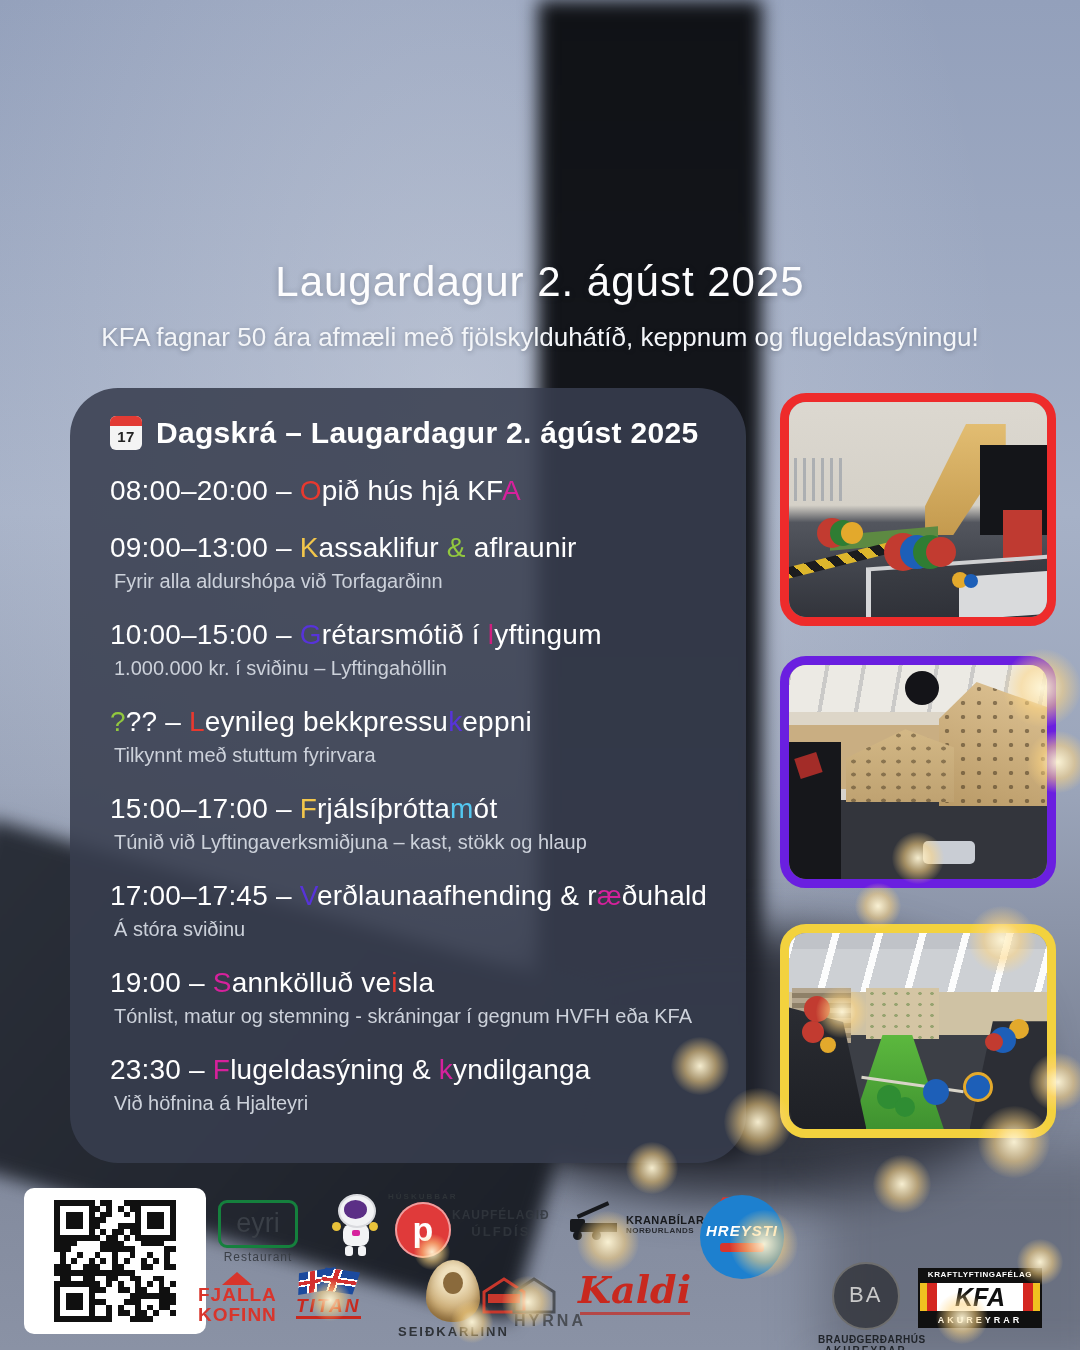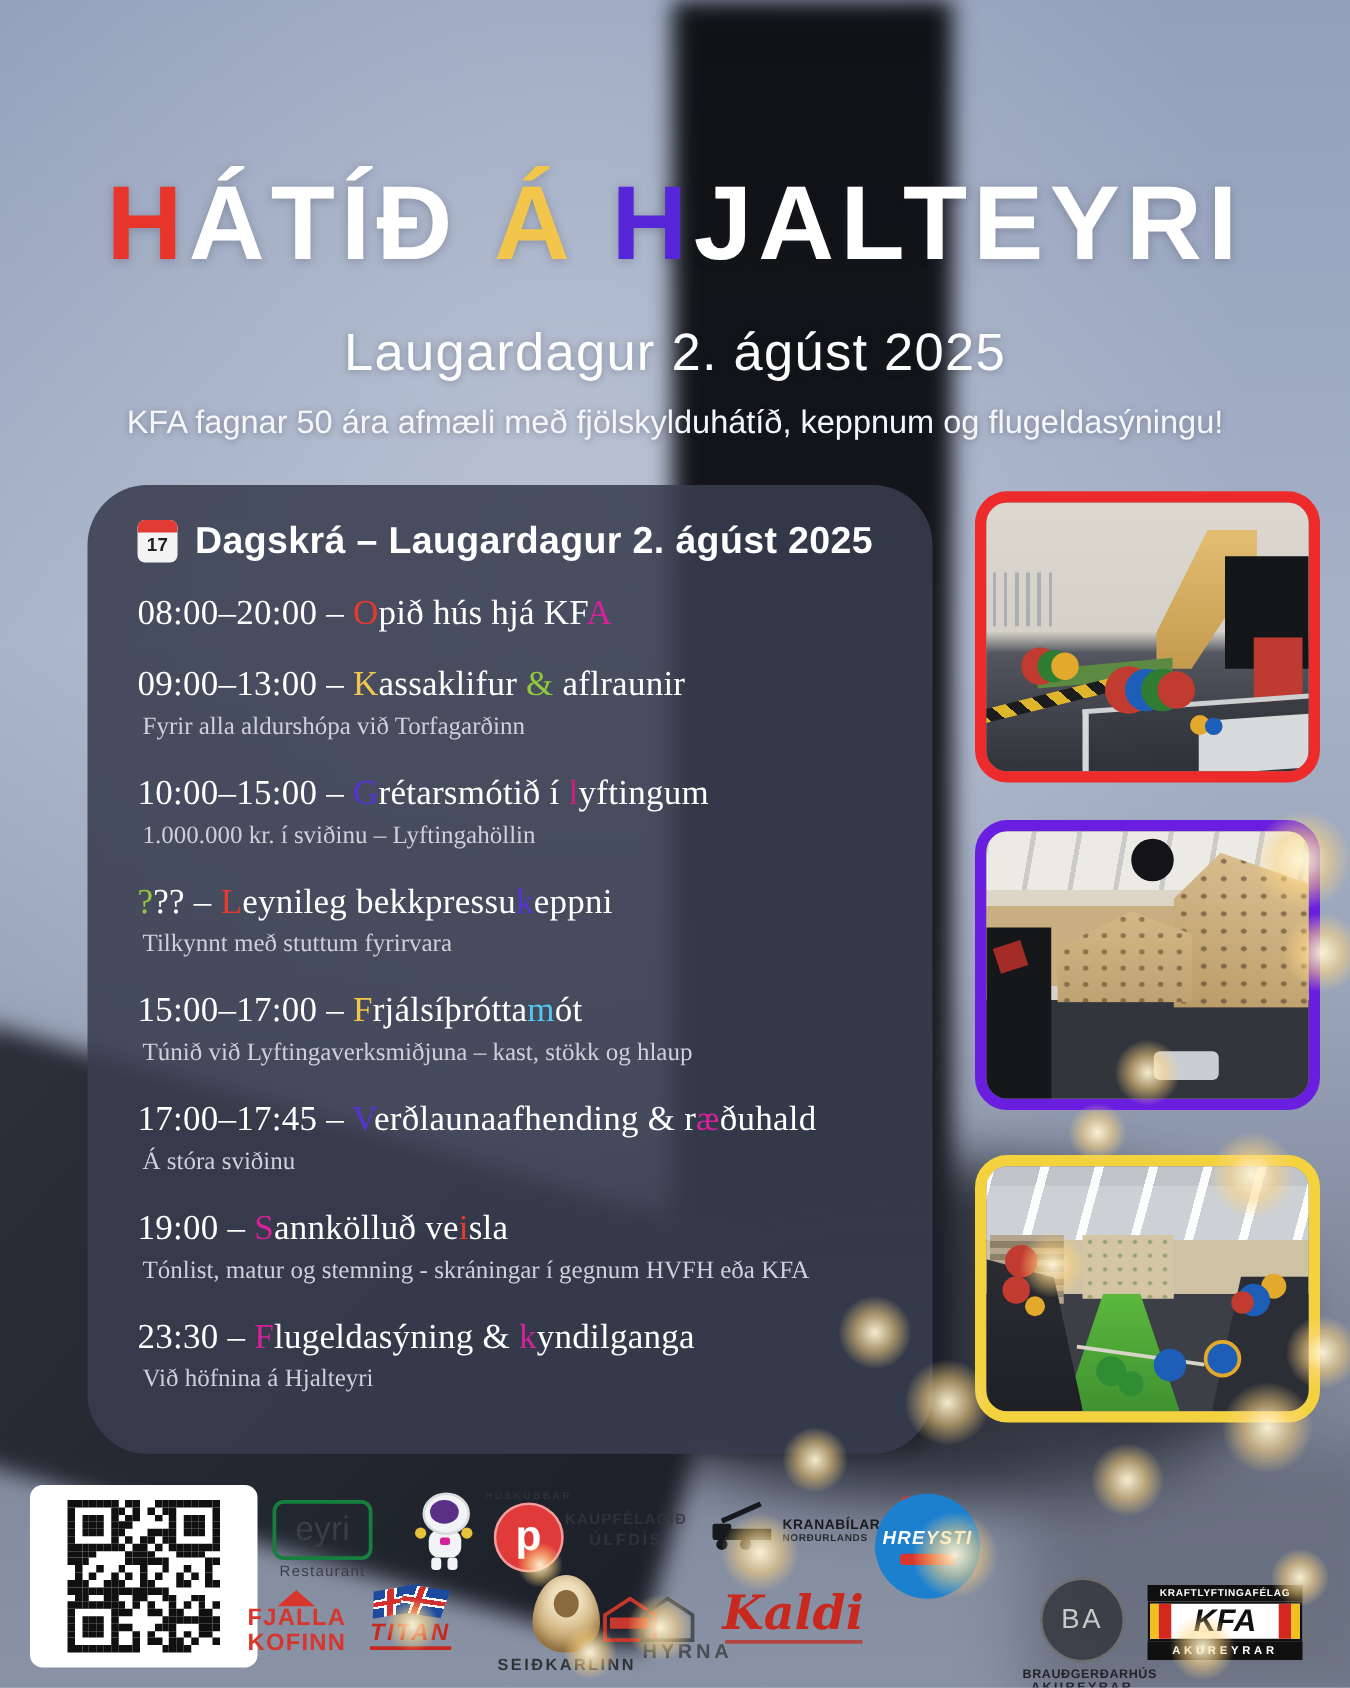--- a/index.html
+++ b/index.html
@@ -38,21 +38,21 @@
   
   .panel{position:absolute;left:70px;top:388px;width:676px;height:775px;z-index:2;
     background:rgba(56,61,78,.88);border-radius:48px;box-sizing:border-box;
     padding:24px 28px 0 40px;}
   .panel-header{display:flex;align-items:center;gap:14px;margin:4px 0 24px 0;
     font-size:30px;font-weight:600;color:#fff;letter-spacing:.3px;}
   .cal-icon{width:32px;height:34px;background:#f4f4f4;border-radius:6px;overflow:hidden;
     text-align:center;flex:0 0 auto;}
   .cal-top{height:10px;background:#e23b34;}
   .cal-day{font-size:15px;font-weight:700;color:#222;line-height:22px;}
-  .event{margin-bottom:23px;font-family:Liberation Serif, serif;}
+  .event{margin-bottom:23px;}
   .event-title{font-size:28px;font-weight:500;color:#fff;line-height:34px;letter-spacing:.2px;}
   .event-sub{font-size:20px;color:#ccd1da;line-height:27px;margin-top:3px;padding-left:4px;}
 
   
   .photo{position:absolute;left:780px;width:276px;border:9px solid;border-radius:26px;
     overflow:hidden;box-sizing:border-box;z-index:2;background:#888;}
   #photo1{top:393px;height:233px;border-color:#ee2b2b;}
   #photo2{top:656px;height:232px;border-color:#6a1fe0;}
   #photo3{top:924px;height:214px;border-color:#f3d23e;}
   .photo-inner{position:absolute;inset:0;border-radius:15px;overflow:hidden;filter:blur(.6px);}
@@ -189,21 +189,20 @@
 
 <div class="poster">
 
   <div class="bg">
     <div class="bg-chimney"></div>
     <div class="bg-chimney-base"></div>
     <div class="bg-roof"></div>
     <div class="bg-right-dim"></div>
   </div>
 
-  <div class="title"><span style="color: rgb(232, 53, 43);">H</span><span>ÁTÍÐ</span><span> </span><span style="color: rgb(242, 198, 75);">Á</span><span> </span><span style="color: rgb(87, 38, 217);">H</span><span>JALTEYRI</span></div>
   <div class="subtitle">Laugardagur 2. ágúst 2025</div>
   <div class="tagline">KFA fagnar 50 ára afmæli með fjölskylduhátíð, keppnum og flugeldasýningu!</div>
 
   <div class="panel">
     <div class="panel-header">
       <div class="cal-icon">
         <div class="cal-top"></div>
         <div class="cal-day">17</div>
       </div>
       <span>Dagskrá – Laugardagur 2. ágúst 2025</span>

